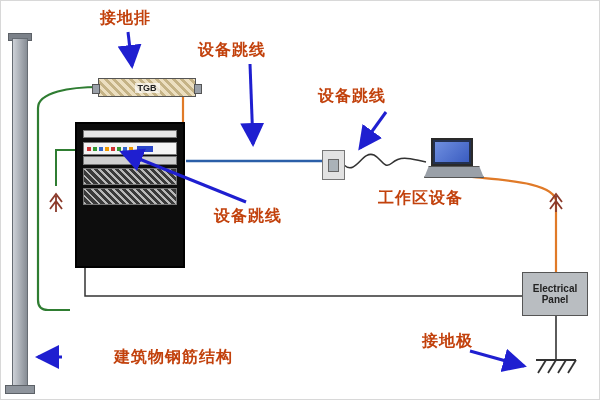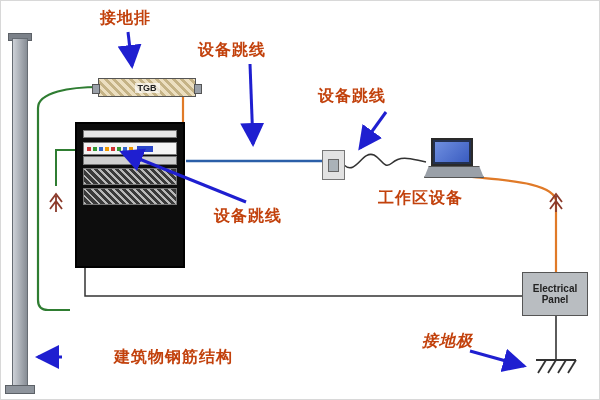--- a/index.html
+++ b/index.html
@@ -144,15 +144,15 @@
       <line x1="62" y1="357" x2="38" y2="357" marker-end="url(#ah)"></line>
     </g>
   </svg>
 
   <div class="lbl" style="left:100px;top:8px;">接地排</div>
   <div class="lbl" style="left:198px;top:40px;">设备跳线</div>
   <div class="lbl" style="left:318px;top:86px;">设备跳线</div>
   <div class="lbl" style="left:214px;top:206px;">设备跳线</div>
   <div class="lbl" style="left:378px;top:188px;">工作区设备</div>
   <div class="lbl" style="left:66px;top:347px;margin-left:48px;">建筑物钢筋结构</div>
-  <div class="lbl" style="left:422px;top:331px;font-style:italic;">接地极</div>
+  <div class="lbl" style="left:422px;top:331px;">接地极</div>
 
 </div>
 
 </body></html>

